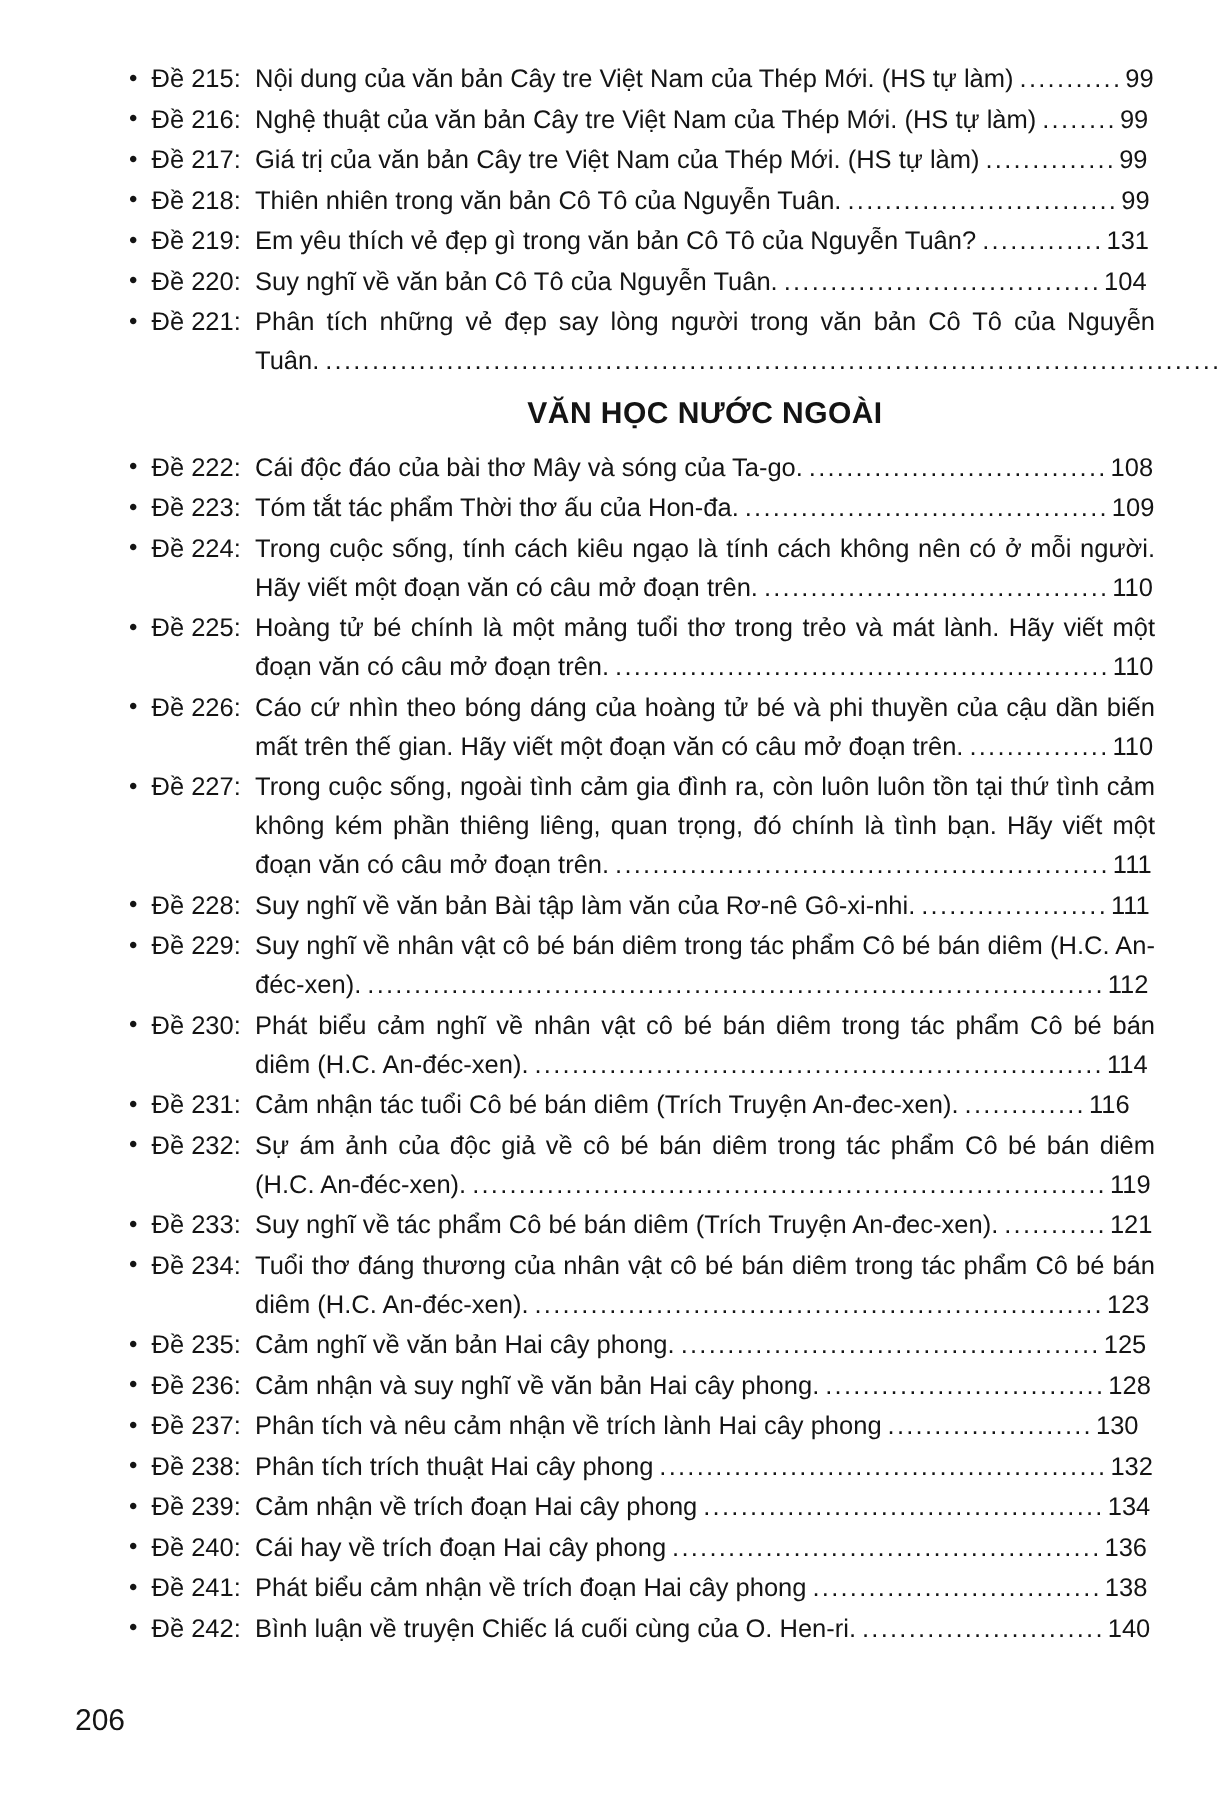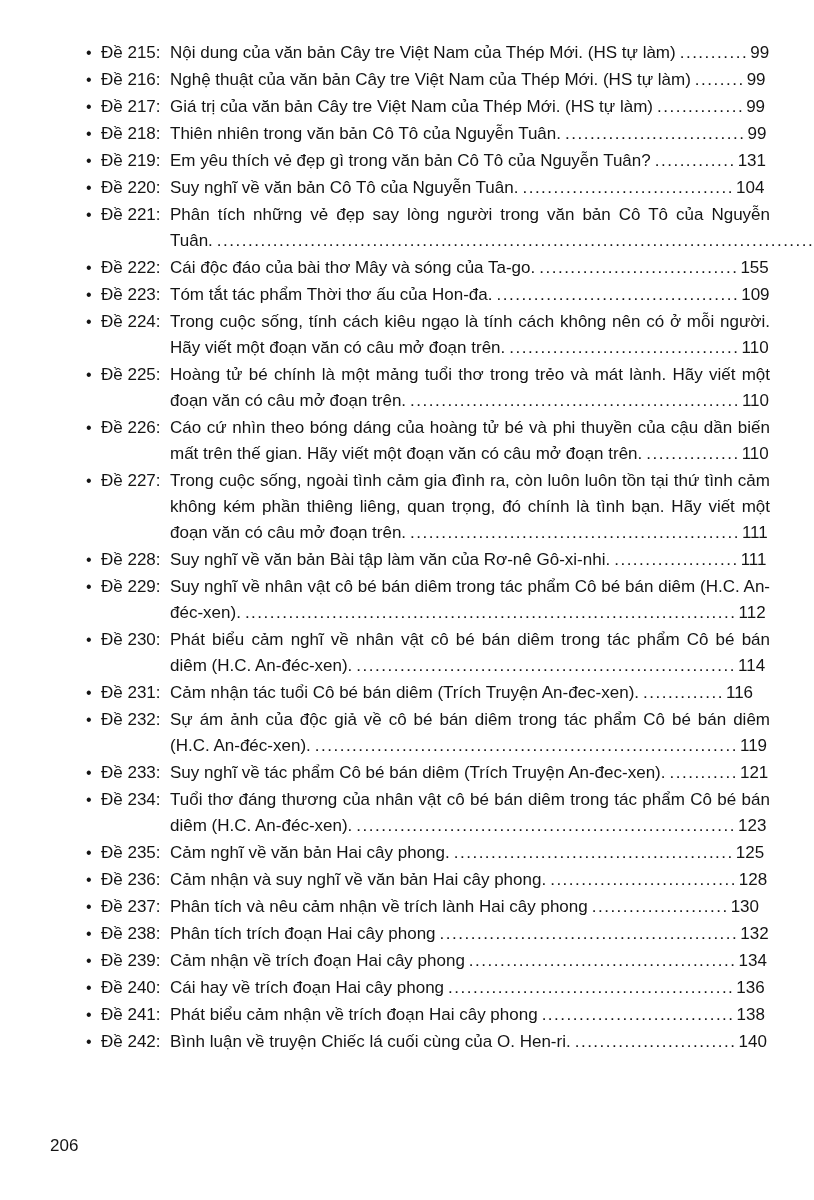--- a/index.html
+++ b/index.html
@@ -33,53 +33,54 @@
   .heading {
     font-size: 20px;
     font-weight: bold;
     text-align: center;
     margin: 11px 0 11px 86px;
     letter-spacing: 0.3px;
   }
   .folio {
     position: absolute;
     left: 50px; top: 1136px;
-    font-size: 17px;
+    font-size: 20px;
   }
 </style>
 </head>
 <body>
 
 <div class="page">
   <div class="toc">
       <div class="entry"><span class="bullet">•</span><span class="label">Đề 215:</span><span class="text"><span class="seg">Nội dung của văn bản </span><span class="seg it">Cây tre Việt Nam</span><span class="seg"> của Thép Mới. </span><span class="seg it">(HS tự làm)</span></span><span class="leader">...........</span><span class="pagenum">99</span></div>
       <div class="entry"><span class="bullet">•</span><span class="label">Đề 216:</span><span class="text"><span class="seg">Nghệ thuật của văn bản </span><span class="seg it">Cây tre Việt Nam</span><span class="seg"> của Thép Mới. </span><span class="seg it">(HS tự làm)</span></span><span class="leader">........</span><span class="pagenum">99</span></div>
       <div class="entry"><span class="bullet">•</span><span class="label">Đề 217:</span><span class="text"><span class="seg">Giá trị của văn bản </span><span class="seg it">Cây tre Việt Nam</span><span class="seg"> của Thép Mới. </span><span class="seg it">(HS tự làm)</span></span><span class="leader">..............</span><span class="pagenum">99</span></div>
       <div class="entry"><span class="bullet">•</span><span class="label">Đề 218:</span><span class="text"><span class="seg">Thiên nhiên trong văn bản </span><span class="seg it">Cô Tô</span><span class="seg"> của Nguyễn Tuân.</span></span><span class="leader">.............................</span><span class="pagenum">99</span></div>
       <div class="entry"><span class="bullet">•</span><span class="label">Đề 219:</span><span class="text"><span class="seg">Em yêu thích vẻ đẹp gì trong văn bản </span><span class="seg it">Cô Tô</span><span class="seg"> của Nguyễn Tuân?</span></span><span class="leader">.............</span><span class="pagenum">131</span></div>
       <div class="entry"><span class="bullet">•</span><span class="label">Đề 220:</span><span class="text"><span class="seg">Suy nghĩ về văn bản </span><span class="seg it">Cô Tô</span><span class="seg"> của Nguyễn Tuân.</span></span><span class="leader">..................................</span><span class="pagenum">104</span></div>
       <div class="entry"><span class="bullet">•</span><span class="label">Đề 221:</span><span class="text"><span class="seg">Phân tích những vẻ đẹp say lòng người trong văn bản </span><span class="seg it">Cô Tô</span><span class="seg"> của Nguyễn Tuân.</span></span><span class="leader">....................................................................................................................................................................................................................................................................</span></div>
     </div>
+  <h2 class="heading">VĂN HỌC NƯỚC NGOÀI</h2>
   <div class="toc">
-      <div class="entry"><span class="bullet">•</span><span class="label">Đề 222:</span><span class="text"><span class="seg">Cái độc đáo của bài thơ </span><span class="seg it">Mây và sóng</span><span class="seg"> của Ta-go.</span></span><span class="leader">................................</span><span class="pagenum">155</span></div>
+      <div class="entry"><span class="bullet">•</span><span class="label">Đề 222:</span><span class="text"><span class="seg">Cái độc đáo của bài thơ </span><span class="seg it">Mây và sóng</span><span class="seg"> của Ta-go.</span></span><span class="leader">................................</span><span class="pagenum">108</span></div>
       <div class="entry"><span class="bullet">•</span><span class="label">Đề 223:</span><span class="text"><span class="seg">Tóm tắt tác phẩm </span><span class="seg it">Thời thơ ấu của Hon-đa</span><span class="seg">.</span></span><span class="leader">.......................................</span><span class="pagenum">109</span></div>
       <div class="entry"><span class="bullet">•</span><span class="label">Đề 224:</span><span class="text"><span class="seg">Trong cuộc sống, tính cách kiêu ngạo là tính cách không nên có ở mỗi người. Hãy viết một đoạn văn có câu mở đoạn trên.</span></span><span class="leader">.....................................</span><span class="pagenum">110</span></div>
       <div class="entry"><span class="bullet">•</span><span class="label">Đề 225:</span><span class="text"><span class="seg it">Hoàng tử bé chính là một mảng tuổi thơ trong trẻo và mát lành. Hãy viết một đoạn văn có câu mở đoạn trên.</span></span><span class="leader">.....................................................</span><span class="pagenum">110</span></div>
       <div class="entry"><span class="bullet">•</span><span class="label">Đề 226:</span><span class="text"><span class="seg">Cáo cứ nhìn theo bóng dáng của hoàng tử bé và phi thuyền của cậu dần biến mất trên thế gian. Hãy viết một đoạn văn có câu mở đoạn trên.</span></span><span class="leader">...............</span><span class="pagenum">110</span></div>
       <div class="entry"><span class="bullet">•</span><span class="label">Đề 227:</span><span class="text"><span class="seg">Trong cuộc sống, ngoài tình cảm gia đình ra, còn luôn luôn tồn tại thứ tình cảm không kém phần thiêng liêng, quan trọng, đó chính là tình bạn. Hãy viết một đoạn văn có câu mở đoạn trên.</span></span><span class="leader">.....................................................</span><span class="pagenum">111</span></div>
       <div class="entry"><span class="bullet">•</span><span class="label">Đề 228:</span><span class="text"><span class="seg">Suy nghĩ về văn bản </span><span class="seg it">Bài tập làm văn</span><span class="seg"> của Rơ-nê Gô-xi-nhi.</span></span><span class="leader">....................</span><span class="pagenum">111</span></div>
       <div class="entry"><span class="bullet">•</span><span class="label">Đề 229:</span><span class="text"><span class="seg">Suy nghĩ về nhân vật cô bé bán diêm trong tác phẩm </span><span class="seg it">Cô bé bán diêm</span><span class="seg"> (H.C. An-đéc-xen).</span></span><span class="leader">...............................................................................</span><span class="pagenum">112</span></div>
       <div class="entry"><span class="bullet">•</span><span class="label">Đề 230:</span><span class="text"><span class="seg">Phát biểu cảm nghĩ về nhân vật cô bé bán diêm trong tác phẩm </span><span class="seg it">Cô bé bán diêm</span><span class="seg"> (H.C. An-đéc-xen).</span></span><span class="leader">.............................................................</span><span class="pagenum">114</span></div>
       <div class="entry"><span class="bullet">•</span><span class="label">Đề 231:</span><span class="text"><span class="seg">Cảm nhận tác tuổi </span><span class="seg it">Cô bé bán diêm</span><span class="seg"> (Trích </span><span class="seg it">Truyện An-đec-xen</span><span class="seg">).</span></span><span class="leader">.............</span><span class="pagenum">116</span></div>
       <div class="entry"><span class="bullet">•</span><span class="label">Đề 232:</span><span class="text"><span class="seg">Sự ám ảnh của độc giả về cô bé bán diêm trong tác phẩm </span><span class="seg it">Cô bé bán diêm</span><span class="seg"> (H.C. An-đéc-xen).</span></span><span class="leader">....................................................................</span><span class="pagenum">119</span></div>
       <div class="entry"><span class="bullet">•</span><span class="label">Đề 233:</span><span class="text"><span class="seg">Suy nghĩ về tác phẩm </span><span class="seg it">Cô bé bán diêm</span><span class="seg"> (Trích </span><span class="seg it">Truyện An-đec-xen</span><span class="seg">).</span></span><span class="leader">...........</span><span class="pagenum">121</span></div>
       <div class="entry"><span class="bullet">•</span><span class="label">Đề 234:</span><span class="text"><span class="seg">Tuổi thơ đáng thương của nhân vật cô bé bán diêm trong tác phẩm </span><span class="seg it">Cô bé bán diêm</span><span class="seg"> (H.C. An-đéc-xen).</span></span><span class="leader">.............................................................</span><span class="pagenum">123</span></div>
       <div class="entry"><span class="bullet">•</span><span class="label">Đề 235:</span><span class="text"><span class="seg">Cảm nghĩ về văn bản </span><span class="seg it">Hai cây phong</span><span class="seg">.</span></span><span class="leader">.............................................</span><span class="pagenum">125</span></div>
       <div class="entry"><span class="bullet">•</span><span class="label">Đề 236:</span><span class="text"><span class="seg">Cảm nhận và suy nghĩ về văn bản </span><span class="seg it">Hai cây phong</span><span class="seg">.</span></span><span class="leader">..............................</span><span class="pagenum">128</span></div>
       <div class="entry"><span class="bullet">•</span><span class="label">Đề 237:</span><span class="text"><span class="seg">Phân tích và nêu cảm nhận về trích lành </span><span class="seg it">Hai cây phong</span></span><span class="leader">......................</span><span class="pagenum">130</span></div>
-      <div class="entry"><span class="bullet">•</span><span class="label">Đề 238:</span><span class="text"><span class="seg">Phân tích trích đoạn </span><span class="seg it">Hai cây phong</span></span><span class="leader">................................................</span><span class="pagenum">132</span></div>
+      <div class="entry"><span class="bullet">•</span><span class="label">Đề 238:</span><span class="text"><span class="seg">Phân tích trích thuật </span><span class="seg it">Hai cây phong</span></span><span class="leader">................................................</span><span class="pagenum">132</span></div>
       <div class="entry"><span class="bullet">•</span><span class="label">Đề 239:</span><span class="text"><span class="seg">Cảm nhận về trích đoạn </span><span class="seg it">Hai cây phong</span></span><span class="leader">...........................................</span><span class="pagenum">134</span></div>
       <div class="entry"><span class="bullet">•</span><span class="label">Đề 240:</span><span class="text"><span class="seg">Cái hay về trích đoạn </span><span class="seg it">Hai cây phong</span></span><span class="leader">..............................................</span><span class="pagenum">136</span></div>
       <div class="entry"><span class="bullet">•</span><span class="label">Đề 241:</span><span class="text"><span class="seg">Phát biểu cảm nhận về trích đoạn </span><span class="seg it">Hai cây phong</span></span><span class="leader">...............................</span><span class="pagenum it">138</span></div>
       <div class="entry"><span class="bullet">•</span><span class="label">Đề 242:</span><span class="text"><span class="seg">Bình luận về truyện </span><span class="seg it">Chiếc lá cuối cùng</span><span class="seg"> của O. Hen-ri.</span></span><span class="leader">..........................</span><span class="pagenum">140</span></div>
     </div>
   <div class="folio">206</div>
 </div>
 
 </body></html>

